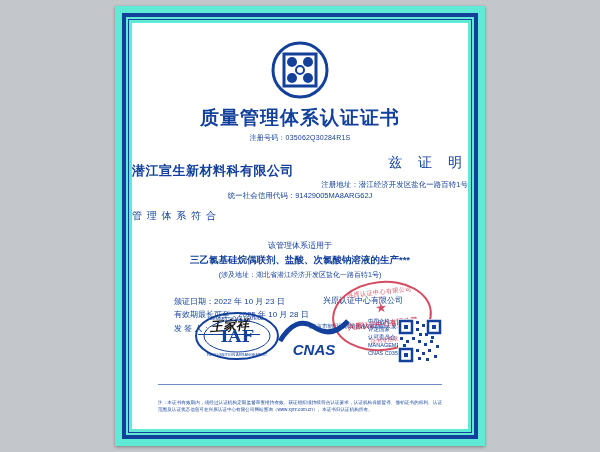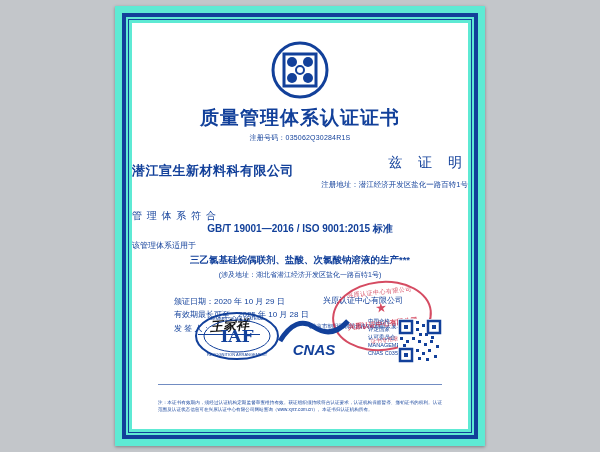--- a/index.html
+++ b/index.html
@@ -107,20 +107,21 @@
     position:absolute;
     top:199px; left:0; right:0;
     text-align:center;
     color:#12409a;
     font-size:10px;
     font-weight:bold;
   }
   .scope-label{
     position:absolute;
     top:217px; left:0; right:0;
+    text-align:center;
     color:#12409a;
     font-size:8px;
   }
   .scope-text{
     position:absolute;
     top:231px; left:0; right:0;
     text-align:center;
     color:#12409a;
     font-size:9.5px;
     font-weight:bold;
@@ -262,28 +263,28 @@
           <circle cx="37" cy="37" r="5" fill="#12409a"></circle>
           <circle cx="29" cy="29" r="4" fill="none" stroke="#12409a" stroke-width="2"></circle>
         </svg>
       </div>
 
       <div class="title">质量管理体系认证证书</div>
       <div class="regno">注册号码：035062Q30284R1S</div>
       <div class="hereby">兹 证 明</div>
       <div class="company">潜江宣生新材料科有限公司</div>
       <div class="addr">注册地址：潜江经济开发区盐化一路百特1号</div>
+      <div class="credit">统一社会信用代码：91429005MA8ARG62J</div>
       <div class="sys-conform">管 理 体 系 符 合</div>
-      <div class="standard">GB/T 19001—2016 / ISO 9001:2015 标准</div>
       <div class="scope-label">该管理体系适用于</div>
       <div class="scope-text">三乙氯基硅烷偶联剂、盐酸、次氯酸钠溶液的生产***</div>
       <div class="scope-note">(涉及地址：湖北省潜江经济开发区盐化一路百特1号)</div>
 
       <div class="dates">
-        <div>颁证日期：2020 年 10 月 29 日</div>
+        <div>颁证日期：2022 年 10 月 23 日</div>
         <div>有效期最长可至：2025 年 10 月 28 日</div>
       </div>
 
       <div class="issuer-line">发 签 人：</div>
       <div class="sig">王家祥</div>
       <div class="sig-underline"></div>
 
       <div class="cert-body">兴原认证中心有限公司</div>
       <div class="cert-addr">(北京市朝阳区朝阳北路9号朝阳大厦工业4层)</div>
 

